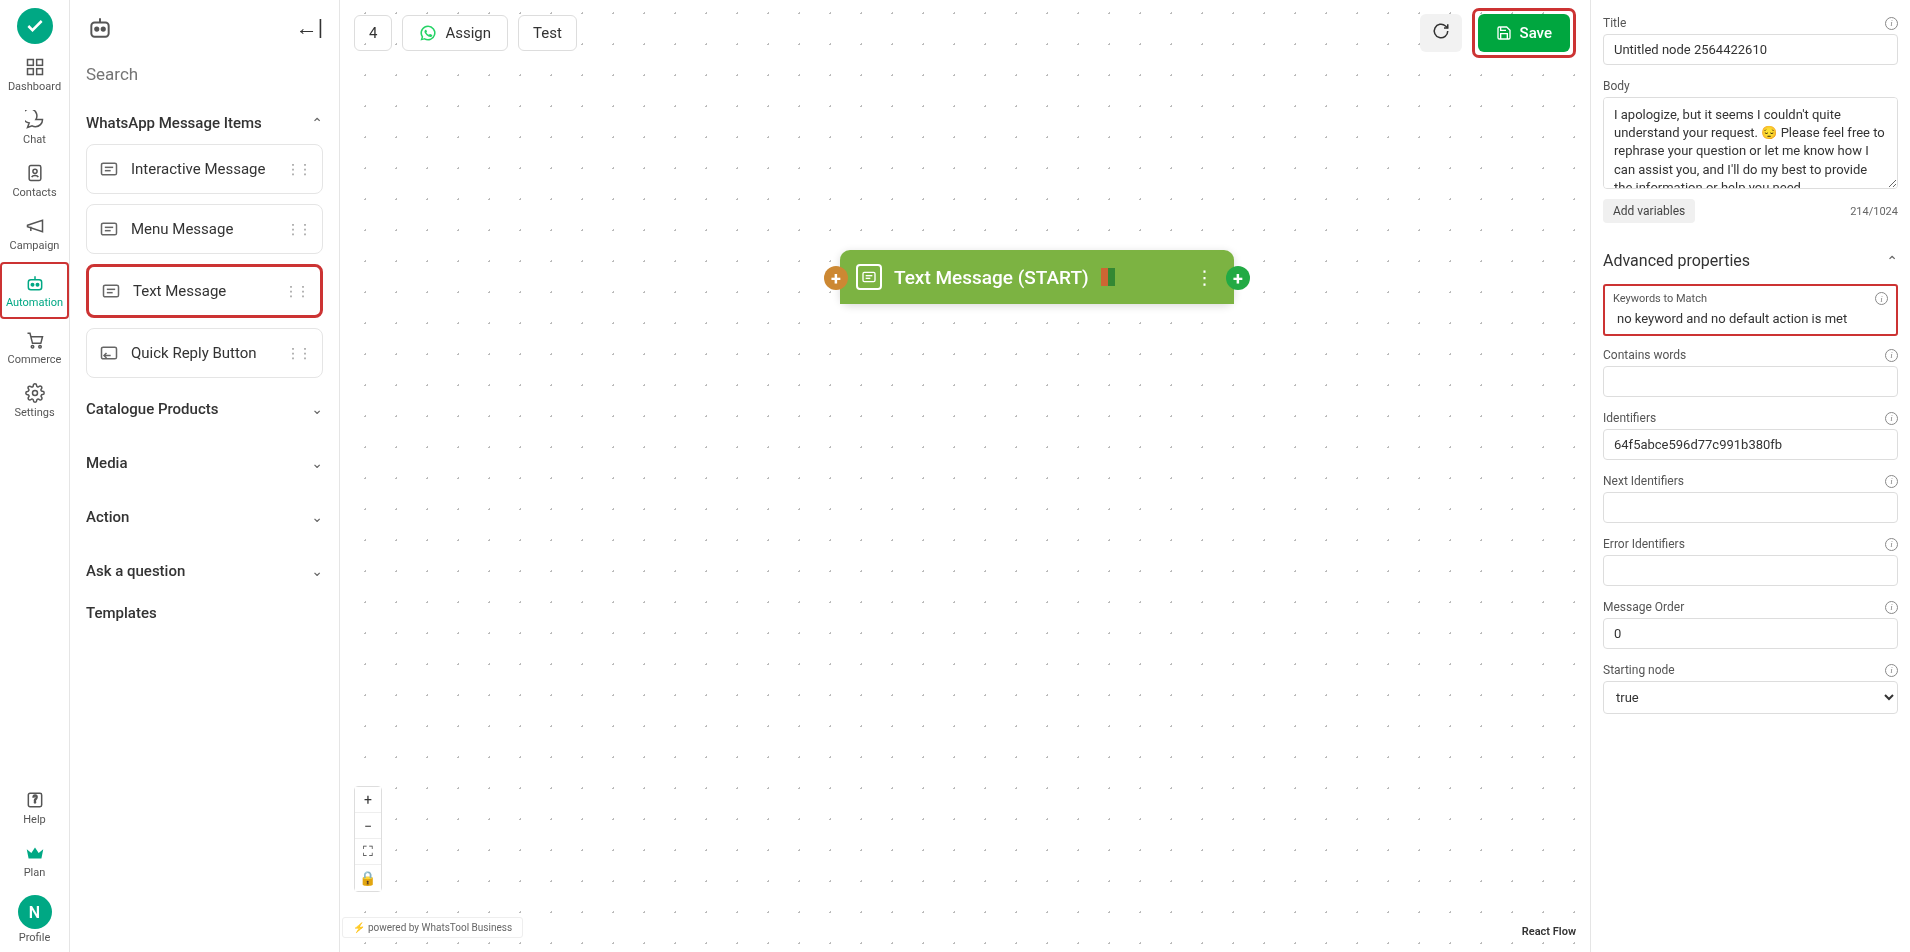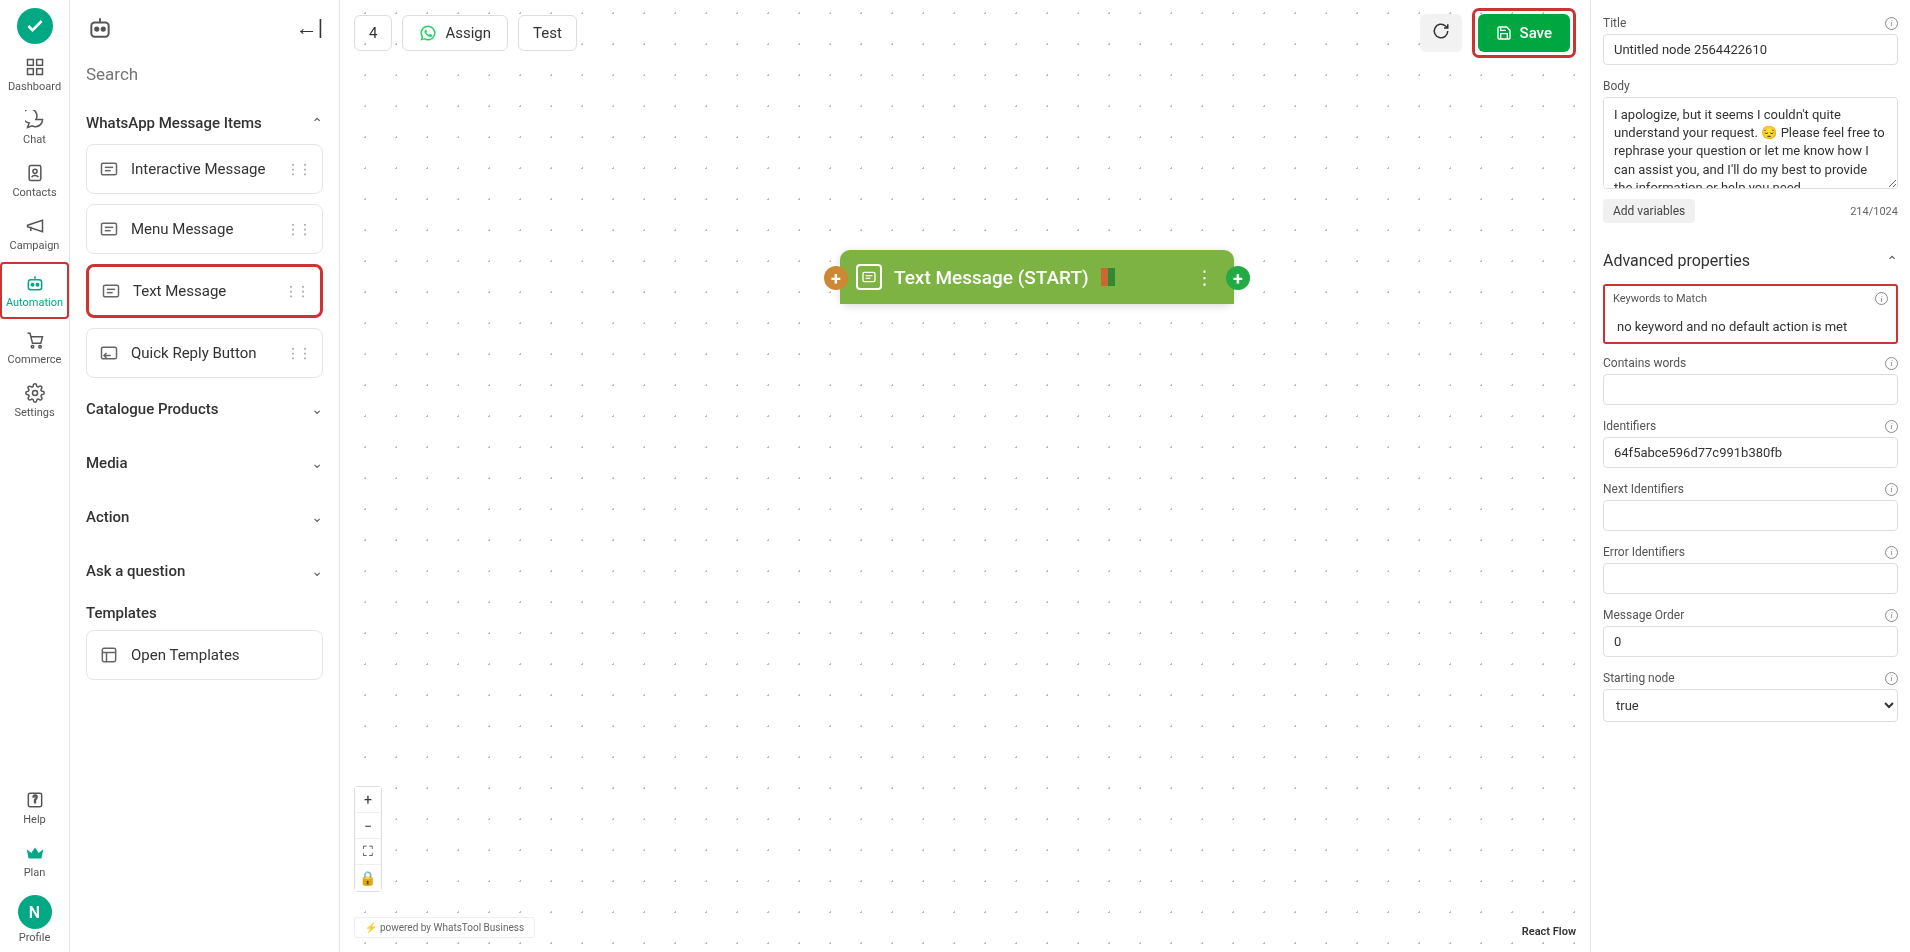--- a/index.html
+++ b/index.html
@@ -53,38 +53,38 @@
 .node-handle.right { right: -16px; background: #22aa44; }
 .node-header { background: #7cb342; color: #fff; padding: 14px 16px; display: flex; align-items: center; gap: 12px; font-size: 19px; font-weight: 500; border-radius: 10px 10px 0 0; }
 .node-header-icon { width: 26px; height: 26px; border: 2px solid #fff; border-radius: 4px; display: flex; align-items: center; justify-content: center; }
 .node-flag { width: 14px; height: 18px; background: linear-gradient(90deg, #cc6633 50%, #338833 50%); }
 .node-menu { margin-left: auto; cursor: pointer; padding: 0 4px; }
 .node-body { background: #fdf3a7; padding: 22px 20px 28px; font-size: 22px; color: #222; line-height: 1.5; border-radius: 0 0 10px 10px; }
 
 .canvas-controls { position: absolute; bottom: 60px; left: 14px; display: flex; flex-direction: column; border: 1px solid #ddd; border-radius: 4px; background: #fff; }
 .canvas-controls button { width: 26px; height: 26px; border: none; background: #fff; border-bottom: 1px solid #eee; cursor: pointer; font-size: 14px; color: #333; }
 .canvas-controls button:last-child { border-bottom: none; }
-.powered { position: absolute; bottom: 14px; left: 14px; background: #fff; border: 1px solid #eee; padding: 4px 10px; font-size: 10px; color: #666; border-radius: 3px; }
+.powered { position: absolute; bottom: 14px; left: 2px; background: #fff; border: 1px solid #eee; padding: 4px 10px; font-size: 10px; color: #666; border-radius: 3px; }
 .powered b { color: #ff7700; }
 .react-flow-attr { position: absolute; bottom: 14px; right: 14px; font-size: 11px; color: #333; font-weight: 600; }
 
 
 .props-panel { width: 320px; border-left: 1px solid #e5e5e5; padding: 16px 12px; background: #fff; overflow-y: auto; }
 .prop-label { font-size: 12px; color: #555; margin-bottom: 4px; display: flex; justify-content: space-between; align-items: center; }
 .info-icon { width: 13px; height: 13px; border: 1px solid #888; border-radius: 50%; display: inline-flex; align-items: center; justify-content: center; font-size: 9px; color: #888; font-style: italic; font-family: serif; }
 .prop-input { width: 100%; border: 1px solid #ddd; border-radius: 4px; padding: 7px 10px; font-size: 13px; color: #333; margin-bottom: 14px; }
 .prop-textarea { width: 100%; border: 1px solid #ddd; border-radius: 4px; padding: 8px 10px; font-size: 13px; color: #333; resize: vertical; min-height: 92px; line-height: 1.4; margin-bottom: 6px; }
 .add-var-row { display: flex; justify-content: space-between; align-items: center; margin-bottom: 18px; }
 .add-var { display: inline-block; background: #f0f0f0; border-radius: 4px; padding: 5px 10px; font-size: 12px; color: #444; cursor: pointer; }
 .char-count { font-size: 11px; color: #666; }
 .adv-header { display: flex; justify-content: space-between; align-items: center; padding: 10px 0 14px; font-size: 16px; color: #333; cursor: pointer; }
 .kw-box { border: 2px solid #cc3333; border-radius: 3px; padding: 6px 8px 8px; margin-bottom: 12px; }
 .kw-label-row { display: flex; justify-content: space-between; align-items: center; }
 .kw-label { font-size: 11px; color: #555; }
-.kw-value { font-size: 13px; color: #333; margin-top: 14px; padding-left: 4px; }
+.kw-value { font-size: 13px; color: #333; margin-top: 6px; padding-left: 4px; }
 .prop-select { width: 100%; border: 1px solid #ddd; border-radius: 4px; padding: 7px 8px; font-size: 13px; color: #333; margin-bottom: 18px; background: #fff; }
 </style>
 </head>
 <body>
 
 <div class="nav-rail">
   <div class="nav-logo">
     <svg viewBox="0 0 24 24" width="20" height="20" fill="none" stroke="#fff" stroke-width="3">
         <path d="M4 12l5 5L20 6"></path>
       </svg>
@@ -257,30 +257,20 @@
     <div class="section-header" style="margin-top:12px">
       <span>Action</span>
       <span class="chevron">⌄</span>
     </div>
     <div class="section-header" style="margin-top:12px">
       <span>Ask a question</span>
       <span class="chevron">⌄</span>
     </div>
 
     <div class="templates-label">Templates</div>
-    <div class="open-templates">
-      <span class="comp-icon">
-          <svg width="20" height="20" viewBox="0 0 24 24" fill="none" stroke="#666" stroke-width="1.8">
-            <rect x="4" y="4" width="16" height="16" rx="2"></rect>
-            <line x1="4" y1="9" x2="20" y2="9"></line>
-            <line x1="9" y1="9" x2="9" y2="20"></line>
-          </svg>
-        </span>
-      <span class="comp-label">Open Templates</span>
-    </div>
   </div>
 </div>
 
 <div class="canvas-area">
   <div class="dot-grid"></div>
 
   <div class="canvas-toolbar">
     <span class="tb-badge">4</span>
     <span class="tb-btn">
       <svg class="wa-icon" viewBox="0 0 24 24" fill="#25d366">

